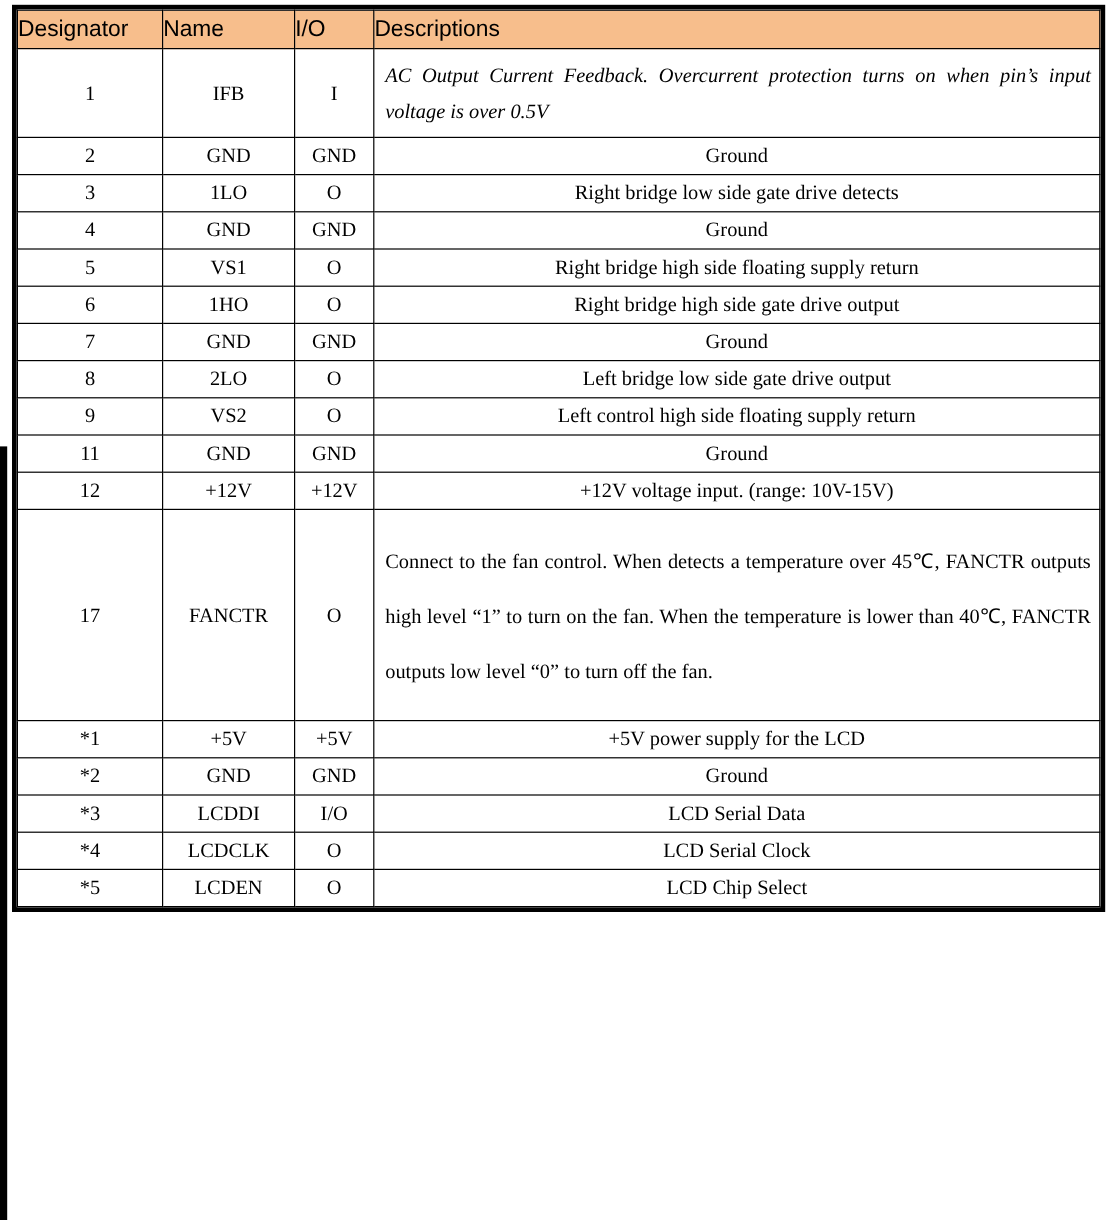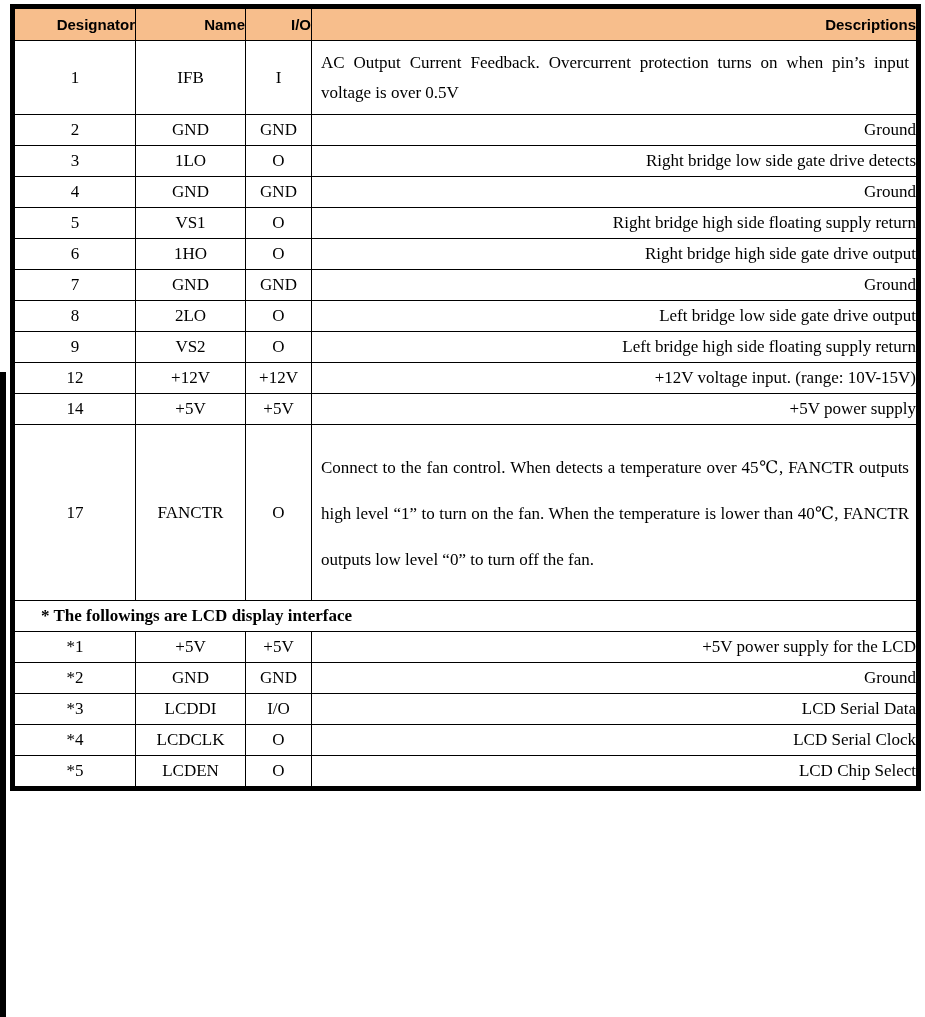--- a/index.html
+++ b/index.html
@@ -51,40 +51,40 @@
   table.pin-table td {
     border: 1px solid #000000;
     padding: 0;
     vertical-align: middle;
   }
 
   
   thead th {
     background: #f7be8c;
     font-family: "Liberation Sans", "DejaVu Sans", sans-serif;
-    font-weight: bold;
-    font-size: 15px;
+    font-weight: normal;
+    font-size: 19px;
     color: #000000;
-    text-align: right;
+    text-align: left;
     height: 31px;
     line-height: 31px;
     letter-spacing: 0px;
   }
 
   
   td.cell-desig,
   td.cell-name,
   td.cell-io {
     text-align: center;
     font-size: 17px;
     color: #000000;
   }
 
   td.cell-desc {
-    text-align: right;
+    text-align: center;
     font-size: 17px;
     color: #000000;
     padding: 0 0 0 9px;
   }
 
   tr.row-simple td {
     height: 30px;
   }
   tr.row-simple td.cell-desc {
     line-height: 30px;
@@ -96,24 +96,25 @@
   tr.row-tall td { height: 61px; }
   tr.row-tall td.cell-desc {
     padding: 6px 7px 6px 9px;
     line-height: 30px;
     text-align: justify;
     text-justify: inter-word;
   }
   tr.row-tall td.cell-desc .justified {
     text-align: justify;
     text-align-last: left;
-  }
-
-  
-  tr.row-xtall td { height: 157px; }
+    font-style: italic;
+  }
+
+  
+  tr.row-xtall td { height: 157px; font-family: Liberation Serif, serif; }
   tr.row-xtall td.cell-desc {
     padding: 10px 7px 8px 9px;
     line-height: 46px;
     text-align: justify;
   }
   tr.row-xtall td.cell-desc .justified {
     text-align: justify;
     text-align-last: left;
   }
 
@@ -195,42 +196,39 @@
         <tr class="row-simple">
           <td class="cell-desig">8</td>
           <td class="cell-name">2LO</td>
           <td class="cell-io">O</td>
           <td class="cell-desc">Left bridge low side gate drive output</td>
         </tr>
         <tr class="row-simple">
           <td class="cell-desig">9</td>
           <td class="cell-name">VS2</td>
           <td class="cell-io">O</td>
-          <td class="cell-desc">Left bridge high side floating supply return</td>
+          <td class="cell-desc">Left control high side floating supply return</td>
+        </tr>
+        <tr class="row-simple">
+          <td class="cell-desig">11</td>
+          <td class="cell-name">GND</td>
+          <td class="cell-io">GND</td>
+          <td class="cell-desc">Ground</td>
         </tr>
         <tr class="row-simple">
           <td class="cell-desig">12</td>
           <td class="cell-name">+12V</td>
           <td class="cell-io">+12V</td>
           <td class="cell-desc">+12V voltage input. (range: 10V-15V)</td>
         </tr>
-        <tr class="row-simple">
-          <td class="cell-desig">14</td>
-          <td class="cell-name">+5V</td>
-          <td class="cell-io">+5V</td>
-          <td class="cell-desc">+5V power supply</td>
-        </tr>
         <tr class="row-xtall">
           <td class="cell-desig">17</td>
           <td class="cell-name">FANCTR</td>
           <td class="cell-io">O</td>
           <td class="cell-desc"><span class="justified">Connect to the fan control.   When detects a temperature over 45℃, FANCTR outputs high level “1” to turn on the fan. When the temperature is lower than 40℃, FANCTR outputs low level “0” to turn off the fan.</span></td>
-        </tr>
-        <tr class="row-section">
-          <td colspan="4">* The followings are LCD display interface</td>
         </tr>
         <tr class="row-simple">
           <td class="cell-desig">*1</td>
           <td class="cell-name">+5V</td>
           <td class="cell-io">+5V</td>
           <td class="cell-desc">+5V power supply for the LCD</td>
         </tr>
         <tr class="row-simple">
           <td class="cell-desig">*2</td>
           <td class="cell-name">GND</td>

